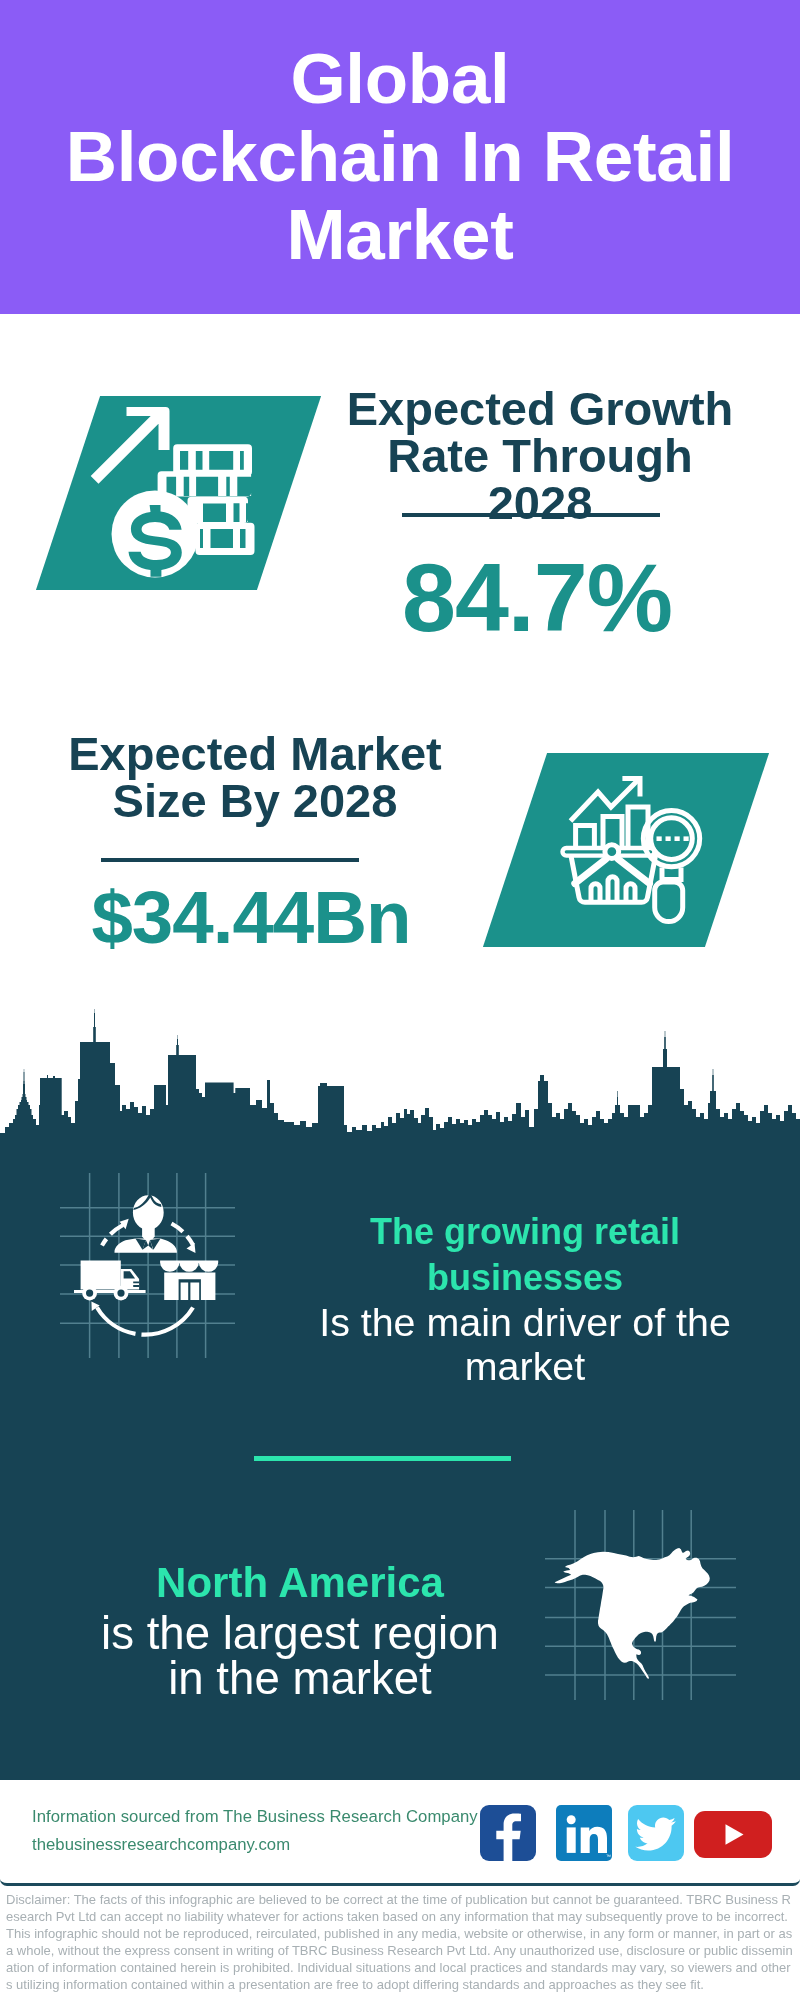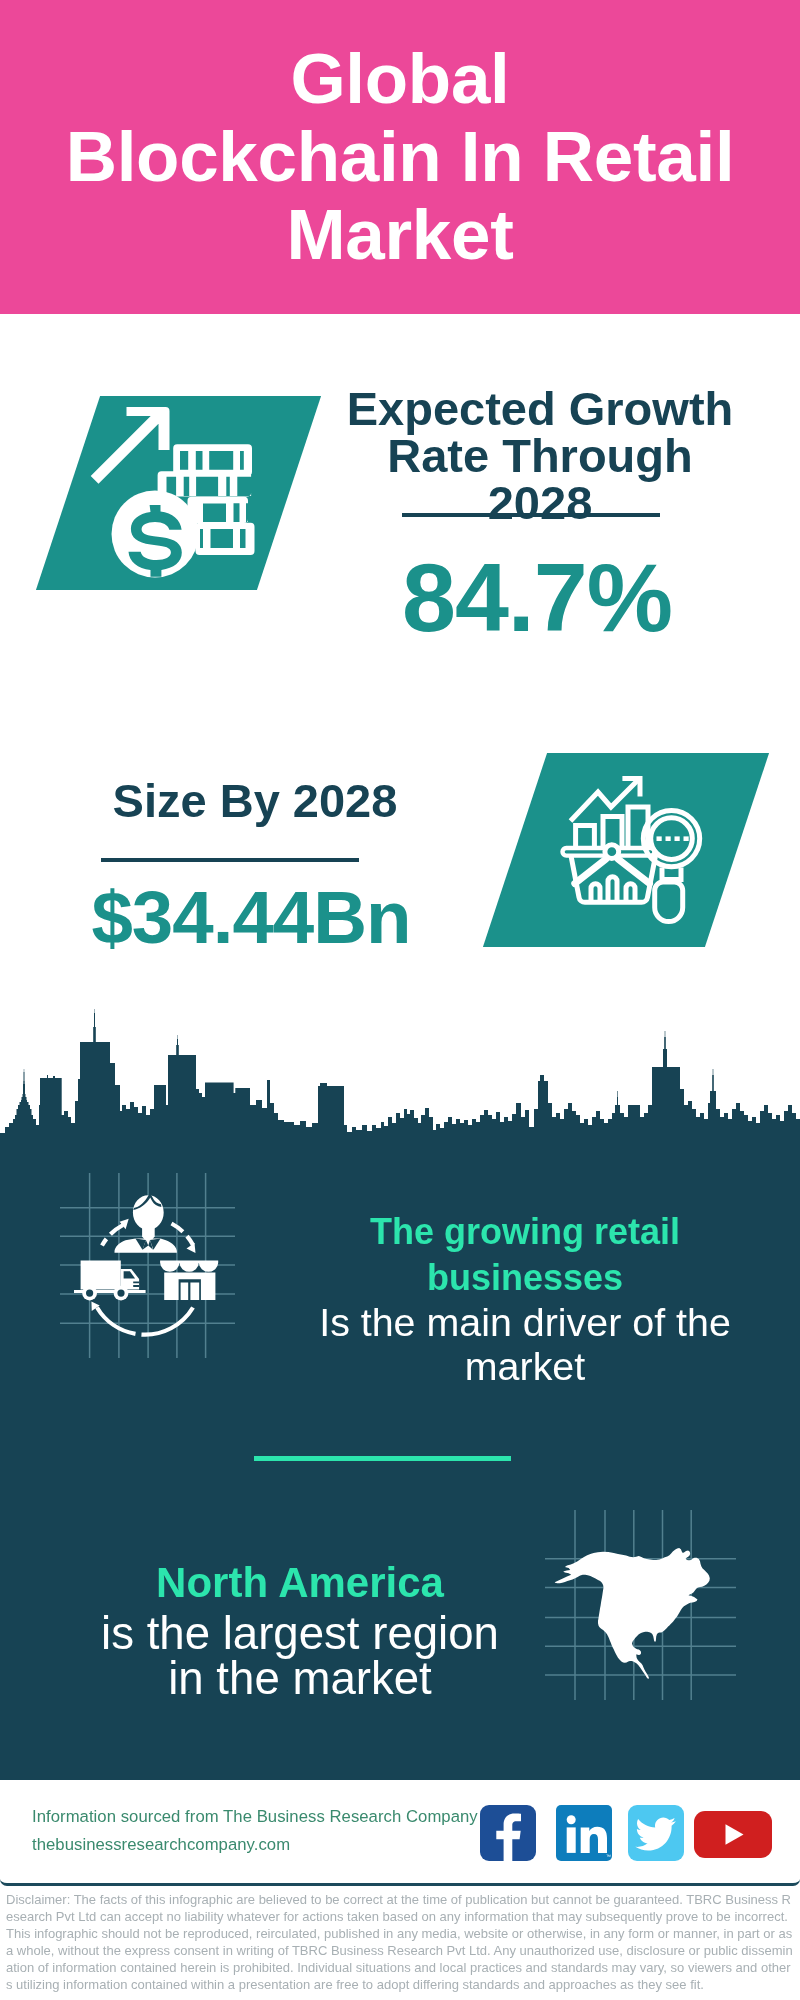--- a/index.html
+++ b/index.html
@@ -1,20 +1,20 @@
 <!DOCTYPE html>
 <html><head>
 <meta charset="utf-8">
 <style>
   html,body{margin:0;padding:0;}
   body{width:800px;height:2000px;background:#ffffff;font-family:"Liberation Sans",sans-serif;overflow:hidden;}
   .page{position:relative;width:800px;height:2000px;background:#fff;}
 
   
-  .header{position:absolute;left:0;top:0;width:800px;height:314px;background:#ec4899;}
+  .header{position:absolute;left:0;top:0;width:800px;height:314px;background:#8b5cf6;}
   .header h1{margin:0;position:absolute;left:0;top:40px;width:800px;text-align:center;color:#ffffff;
              font-size:71px;line-height:78px;font-weight:bold;letter-spacing:-0.3px;}
 
   
   .para{position:absolute;background:#1B918B;transform:skewX(-18.3deg);}
   .para svg{position:absolute;transform:skewX(18.3deg);}
 
   .stat-head{position:absolute;color:#174354;font-weight:bold;font-size:47px;line-height:47px;text-align:center;}
   .rule{position:absolute;background:#174354;height:4px;}
   .bignum{position:absolute;color:#1B918B;font-weight:bold;font-size:97px;line-height:100px;text-align:center;letter-spacing:-1px;}
@@ -125,21 +125,21 @@
       <circle cx="96.8" cy="98.7" r="6.9" fill="#1B918B" stroke="#ffffff" stroke-width="5"></circle>
       <g fill="#ffffff">
         <rect x="141.5" y="83.4" width="5.2" height="4.6"></rect>
         <rect x="150.5" y="83.4" width="5.2" height="4.6"></rect>
         <rect x="159.5" y="83.4" width="5.2" height="4.6"></rect>
         <rect x="168.5" y="83.4" width="5.2" height="4.6"></rect>
       </g>
     </svg>
   </div>
   <div class="stat-head" id="stat2head">
-     <br>
+     <span>Expected Market</span><br>
      <span>Size By 2028</span>
   </div>
   <div class="rule" id="rule2"></div>
   <div class="bignum" id="num2">$34.44Bn</div>
 
   <div class="dark"></div>
   <svg class="skyline" viewBox="0 0 800 140" preserveAspectRatio="none">
     <path fill="#174354" d="M0 140 V128 H5 V122 H9 V118 H13 V114 H15 V110 H16.5 V104 H18 V100 H19.5 V97 H21 V95 H21.5 V92 H22.5 V89 H23 V79 H23.3 V76 H23.5 V67 H23.8 V64 H24.2 V67 H24.5 V76 H24.7 V79 H25 V89 H25.5 V92 H26.5 V95 H27 V97 H28.5 V100 H30 V104 H31.5 V110 H33 V114 H36 V120 H39 V100 H40 V73 H47 V70 H48 V73 H53 V71 H55 V73 H61.7 V110 H64 V106 H68 V112 H71 V118 H75 V96 H78 V74 H80 V37 H93.2 V22 H94 V8 H94.3 V4 H94.7 V8 H95 V22 H95.8 V37 H110 V58 H115 V80 H120 V106 H122 V100 H126 V104 H130 V97 H134 V102 H138 V108 H142 V101 H146 V110 H150 V104 H154 V80 H166 V100 H168 V50 H176.2 V40 H177 V34 H177.3 V30 H177.7 V34 H178 V40 H178.8 V50 H196 V84 H199 V88 H202 V92 H205 V77.5 H233.6 V88 H235.3 V83 H250 V100 H256 V95 H262 V103 H267 V75 H270 V98 H274 V108 H278 V115 H284 V117 H294 V120 H300 V116 H306 V122 H312 V118 H318 V81 H320 V78 H327 V81 H344 V120 H347 V127 H352 V122 H356 V125 H362 V120 H367 V126 H372 V120 H376 V123 H381 V117 H384 V121 H388 V112 H392 V118 H396 V108 H400 V113 H404 V104 H407 V109 H410 V105 H414 V113 H418 V118 H421 V110 H425 V103 H429 V112 H433 V125 H436 V119 H440 V123 H444 V117 H448 V112 H452 V119 H456 V114 H460 V118 H464 V115 H468 V120 H472 V114 H476 V117 H480 V110 H484 V105 H488 V110 H492 V114 H496 V107 H500 V117 H504 V112 H508 V116 H512 V109 H516 V98 H521 V112 H525 V105 H529 V122 H534 V104 H538 V76 H540 V70 H544 V76 H548 V98 H552 V112 H556 V108 H560 V114 H564 V104 H568 V98 H572 V106 H576 V110 H580 V118 H584 V114 H588 V120 H592 V112 H596 V106 H600 V114 H604 V118 H608 V114 H612 V108 H615 V100 H617 V92 H617.4 V86 H618 V100 H620 V108 H624 V112 H628 V100 H640 V112 H644 V108 H648 V100 H652 V62 H663 V44 H664.2 V32 H664.7 V26 H665.3 V32 H665.8 V44 H667 V62 H680 V84 H684 V100 H688 V96 H692 V104 H696 V112 H700 V108 H704 V114 H708 V98 H710 V86 H712.2 V70 H712.7 V64 H713.3 V70 H713.8 V86 H716 V104 H720 V112 H724 V108 H728 V114 H732 V104 H736 V98 H740 V106 H744 V110 H748 V116 H752 V112 H756 V118 H760 V106 H764 V100 H768 V108 H772 V114 H776 V110 H780 V116 H784 V106 H788 V100 H792 V108 H796 V114 H800 V140 Z"></path>
   </svg>
 

